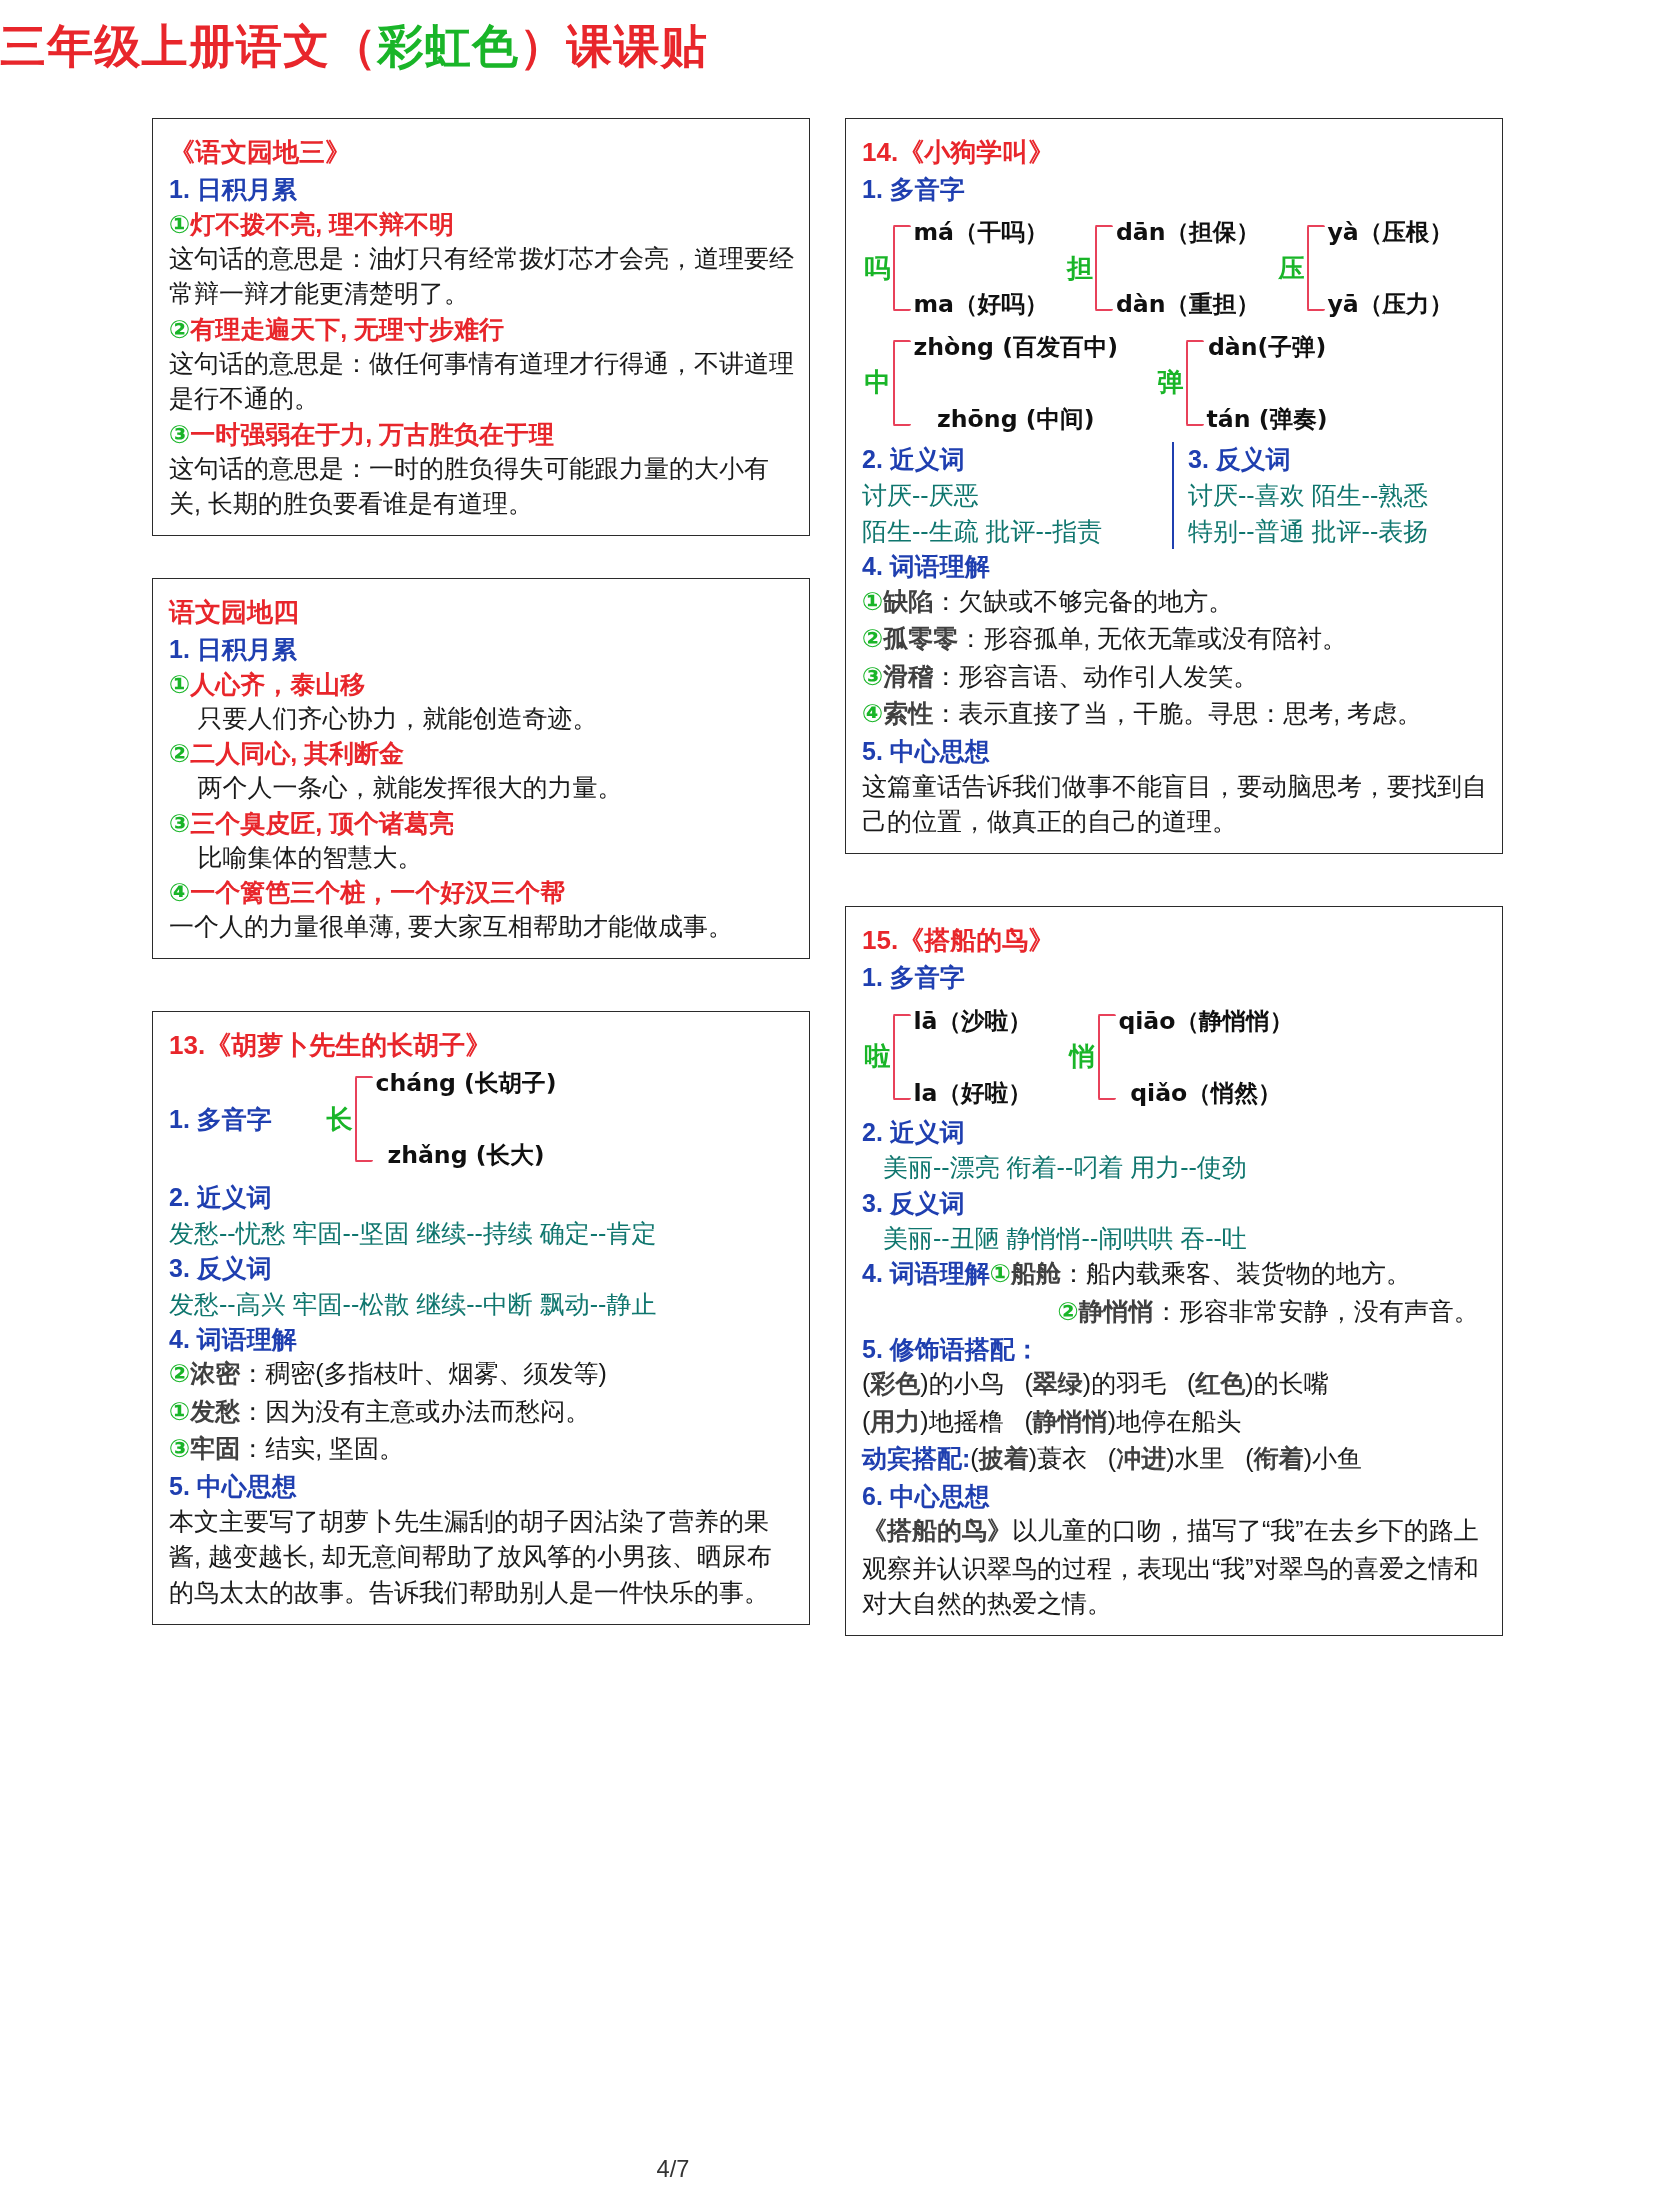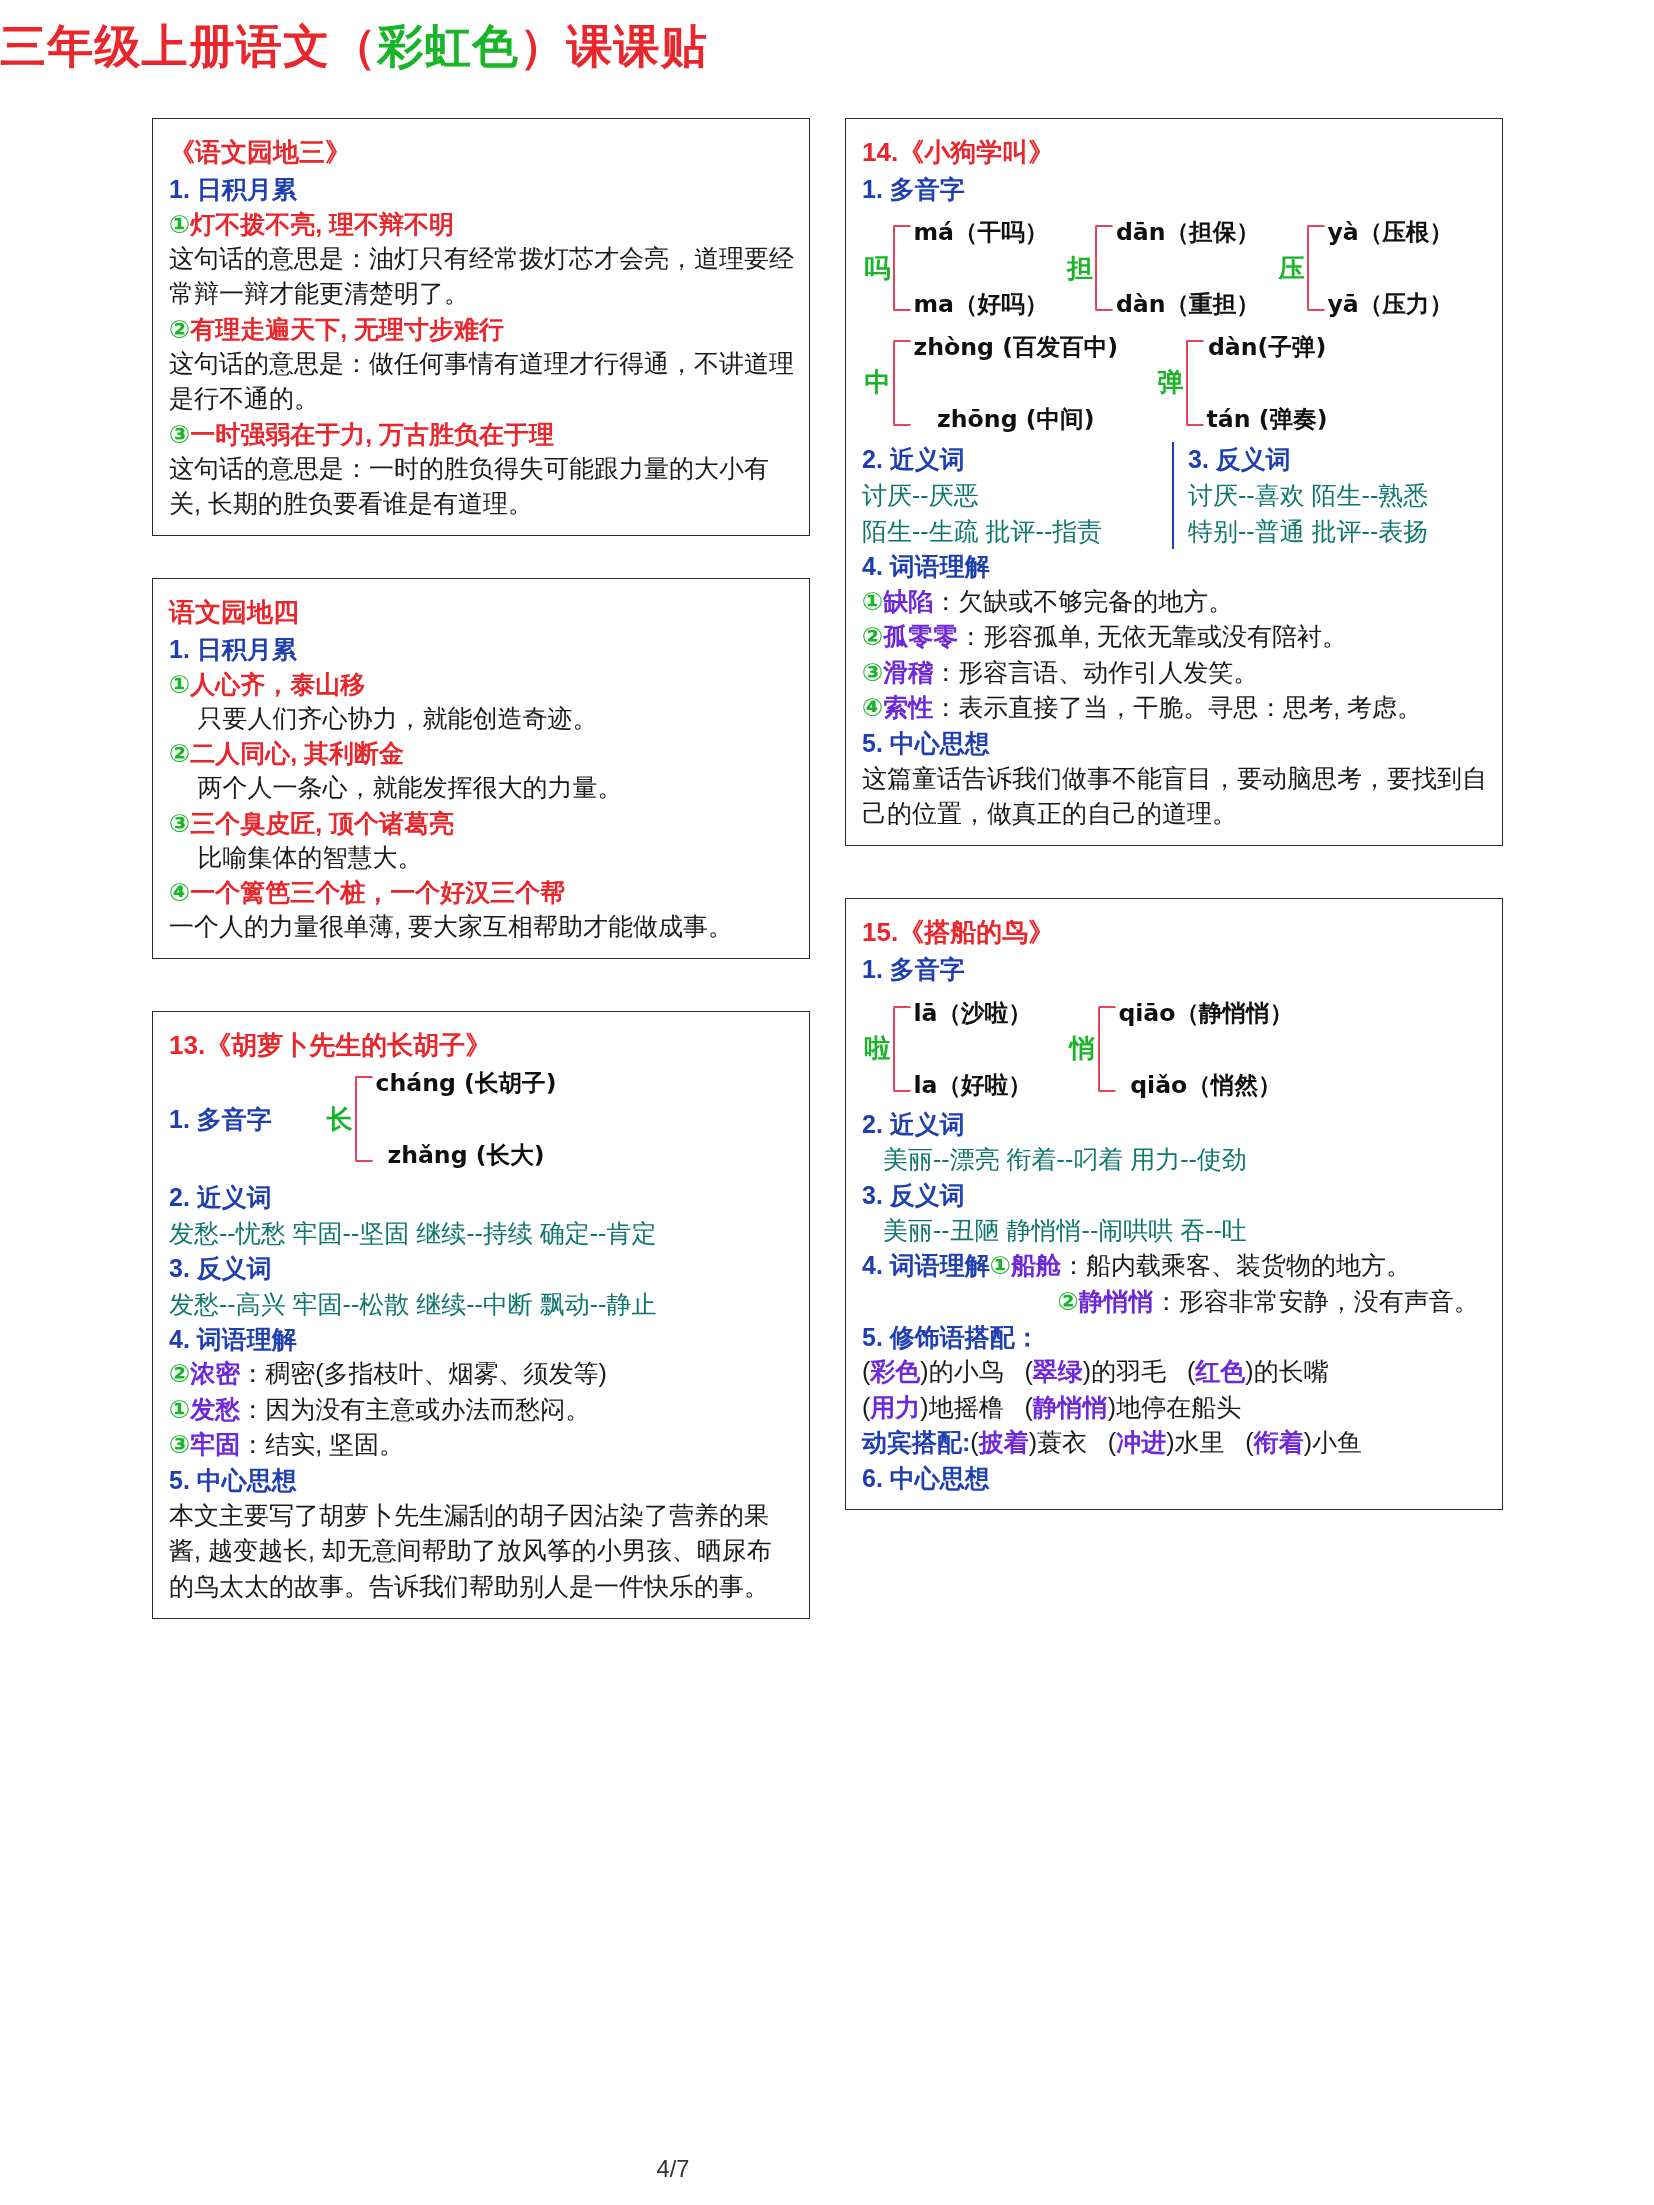--- a/index.html
+++ b/index.html
@@ -82,21 +82,21 @@
     line-height: 1.42;
     font-weight: 500;
   }
   .plain.indent { padding-left: 28.5px; }
   .num-circle {
     display: inline-block;
     color: #19b528;
     font-weight: 800;
     font-size: 25px;
   }
-  .red-w { color: #6d28d9; font-weight: 800; }
+  .red-w { color: #404040; font-weight: 800; font-family: Liberation Mono, monospace; }
   .blue-w { color: #1f3fb0; font-weight: 800; }
   .nowrap { white-space: nowrap; }
   .row-words {
     color: #0f766e;
     font-size: 25px;
     line-height: 1.45;
     font-weight: 500;
     white-space: nowrap;
   }
 
@@ -377,19 +377,20 @@
 
       <div class="sec">5. 修饰语搭配：</div>
 
       <div class="plain nowrap">(<span class="red-w">彩色</span>)<span>的小鸟</span>&nbsp;&nbsp; (<span class="red-w">翠绿</span>)<span>的羽毛</span>&nbsp;&nbsp; (<span class="red-w">红色</span>)<span>的长嘴</span></div>
 
       <div class="plain nowrap">(<span class="red-w">用力</span>)<span>地摇橹</span>&nbsp;&nbsp; (<span class="red-w">静悄悄</span>)<span>地停在船头</span></div>
 
       <div class="plain nowrap"><span class="blue-w">动宾搭配</span><span class="blue-w">:</span>(<span class="red-w">披着</span>)<span>蓑衣</span>&nbsp;&nbsp; (<span class="red-w">冲进</span>)<span>水里</span>&nbsp;&nbsp; (<span class="red-w">衔着</span>)<span>小鱼</span></div>
 
       <div class="sec">6. 中心思想</div>
+      <div class="plain"><span style="color:#1a1a1a;font-weight:600;"></span><span class="red-w">《搭船的鸟》</span><span>以儿童的口吻，描写了“我”在去乡下的路上观察并认识翠鸟的过程，表现出“我”对翠鸟的喜爱之情和对大自然的热爱之情。</span></div>
     </div>
 
   </div>
 </div>
 
 <div class="footer">4/7</div>
 
 
 </body></html>

